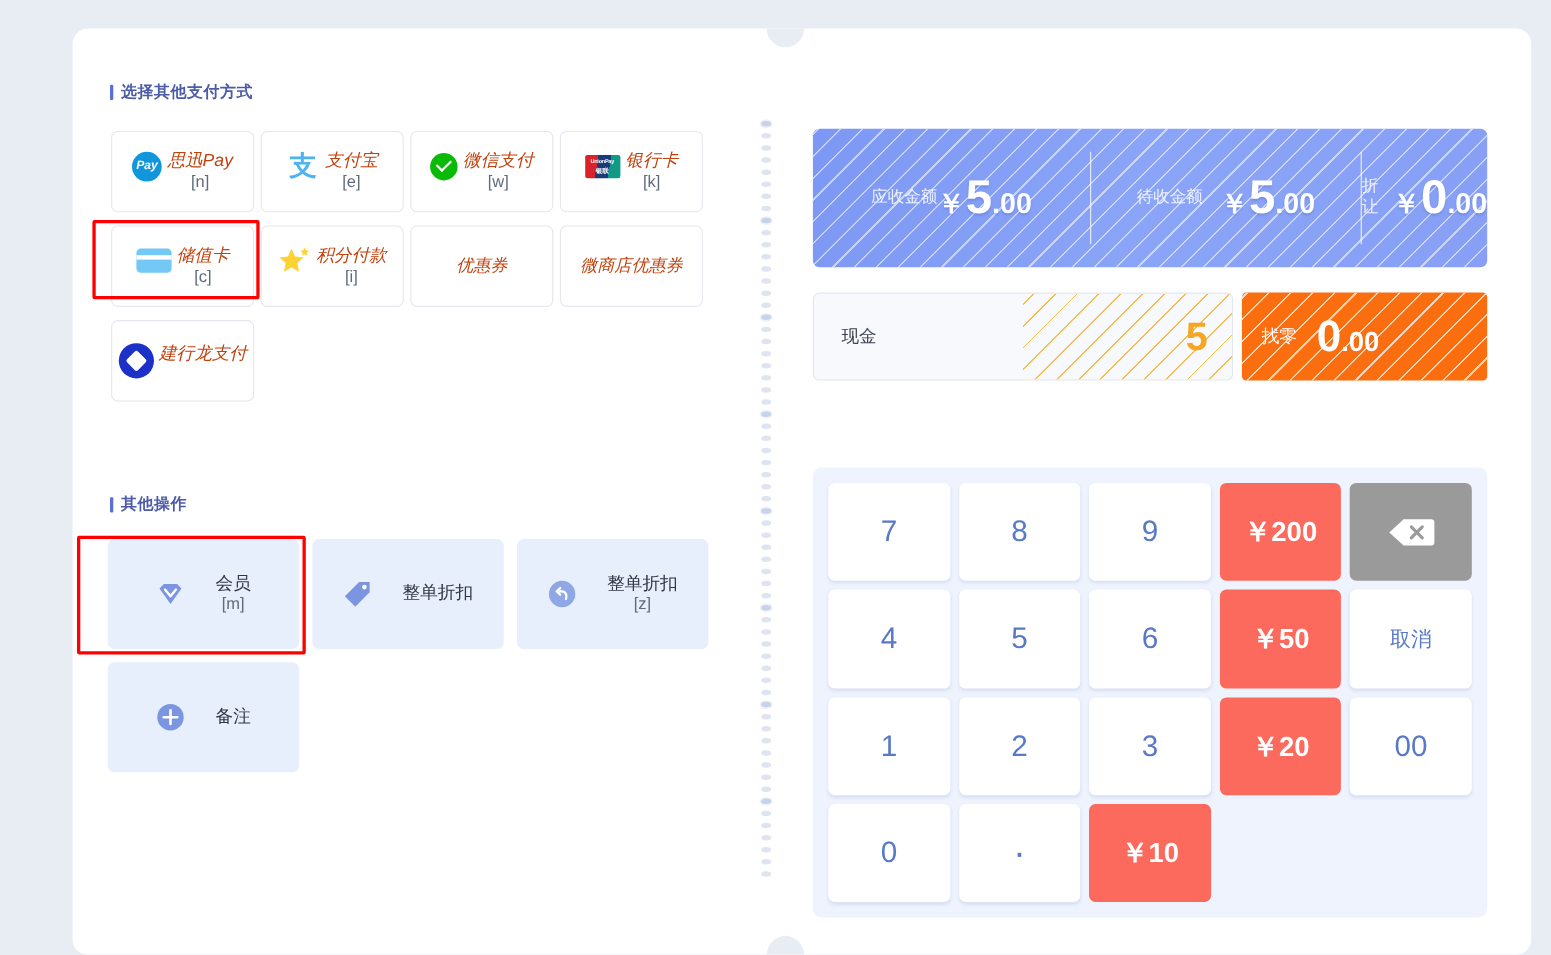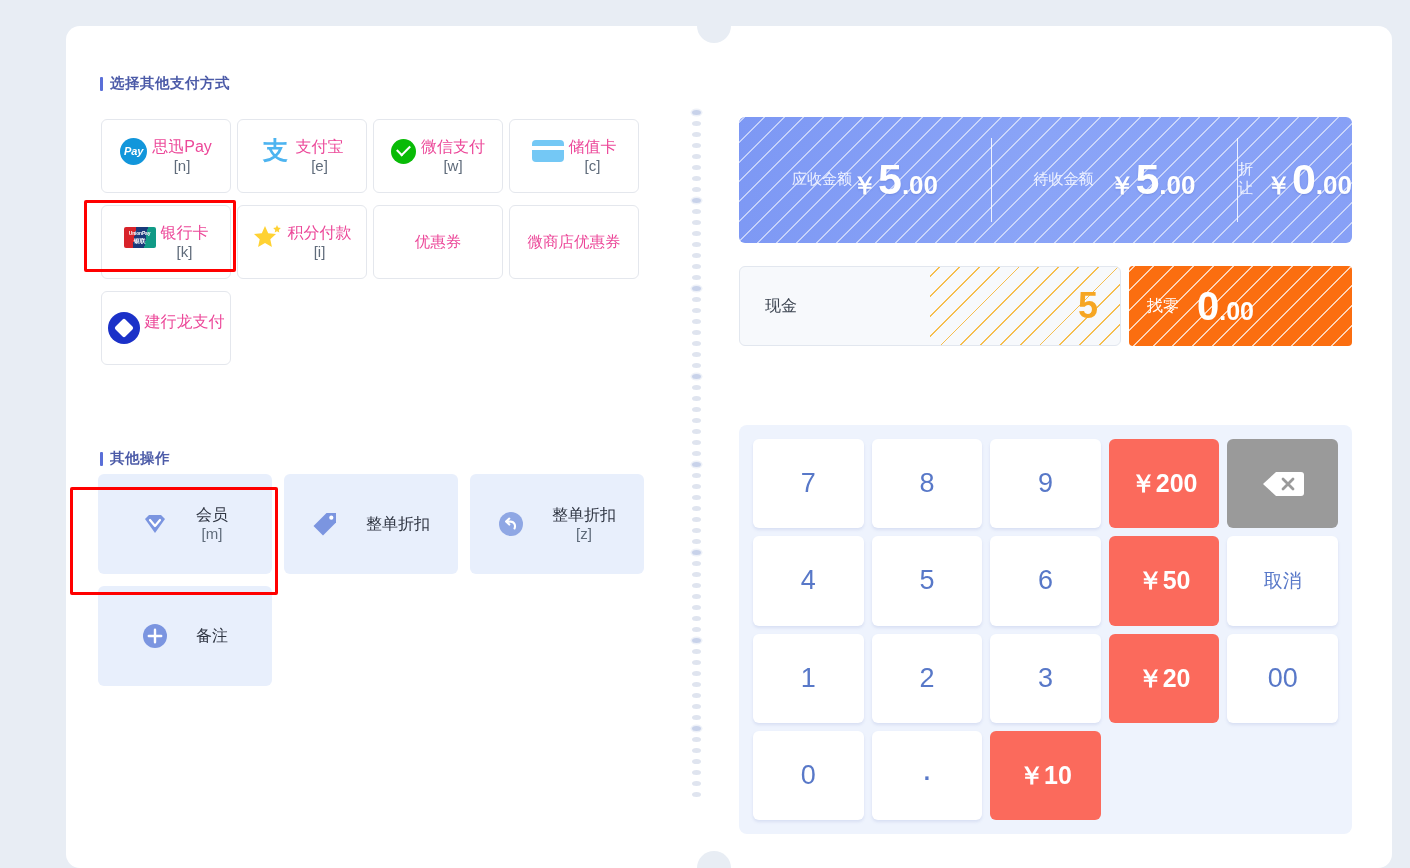--- a/index.html
+++ b/index.html
@@ -91,22 +91,23 @@
     gap: 5px;
   }
   .pay-text {
     display: flex;
     flex-direction: column;
     align-items: center;
     line-height: 1.22;
   }
   .pay-label {
     font-size: 16px;
-    color: #ec4899;
+    color: #c2410c;
     white-space: nowrap;
+    font-style: italic;
   }
   .pay-key {
     font-size: 15px;
     color: #5f6b7a;
     margin-top: 1px;
   }
   .pay-cell.text-only .pay-label { font-size: 15.5px; }
 
   
   .hl-box {
@@ -174,21 +175,21 @@
   .ico-ccb::after {
     content:""; position:absolute; left:9px; top:9px;
     width:14px; height:14px; background:#fff; transform: rotate(45deg);
     border-radius: 2px;
   }
 
   
   #other-grid {
     position: absolute;
     left: 98px;
-    top: 474px;
+    top: 490px;
     display: grid;
     grid-template-columns: repeat(3, 174px);
     grid-gap: 12px 12px;
     gap: 12px;
   }
   .op-cell {
     height: 100px;
     background: #e8effc;
     border-radius: 6px;
     display: flex;
@@ -415,36 +416,36 @@
         <div class="pay-inner">
           <div class="ico ico-wechat"></div>
           <div class="pay-text">
             <span class="pay-label">微信支付</span>
             <span class="pay-key">[w]</span>
           </div>
         </div>
       </div>
       <div class="pay-cell">
         <div class="pay-inner">
-          <div class="ico ico-storedcard"></div>
-          <div class="pay-text">
-            <span class="pay-label">储值卡</span>
-            <span class="pay-key">[c]</span>
-          </div>
-        </div>
-      </div>
-      <div class="pay-cell">
-        <div class="pay-inner">
           <div class="ico ico-unionpay">
             <span>UnionPay</span>
             <span class="l2">银联</span>
           </div>
           <div class="pay-text">
             <span class="pay-label">银行卡</span>
             <span class="pay-key">[k]</span>
+          </div>
+        </div>
+      </div>
+      <div class="pay-cell">
+        <div class="pay-inner">
+          <div class="ico ico-storedcard"></div>
+          <div class="pay-text">
+            <span class="pay-label">储值卡</span>
+            <span class="pay-key">[c]</span>
           </div>
         </div>
       </div>
       <div class="pay-cell">
         <div class="pay-inner">
           <div class="ico ico-star"><svg viewBox="0 0 30 28" width="30" height="28">
               <polygon points="12,2 15.2,9.2 23,10 17.3,15.2 18.9,23 12,19.1 5.1,23 6.7,15.2 1,10 8.8,9.2" fill="#ffd233"></polygon>
               <polygon points="24,1 25.1,3.6 27.8,4 25.8,5.9 26.3,8.6 24,7.2 21.7,8.6 22.2,5.9 20.2,4 22.9,3.6" fill="#ffd233"></polygon>
             </svg></div>
           <div class="pay-text">

